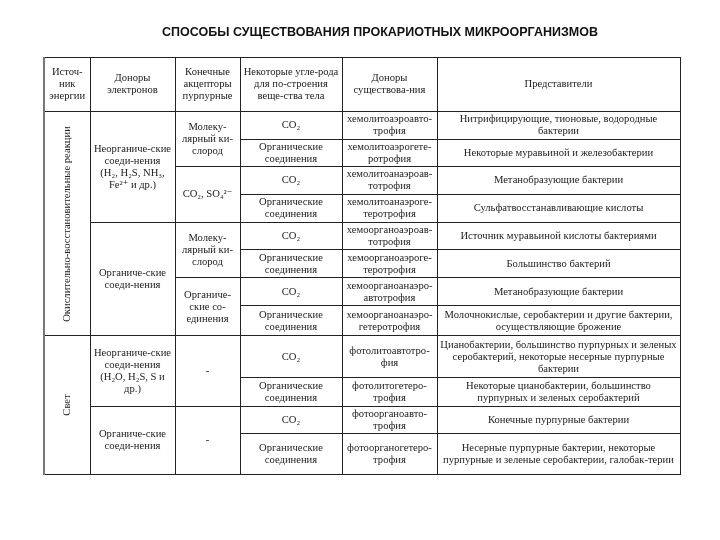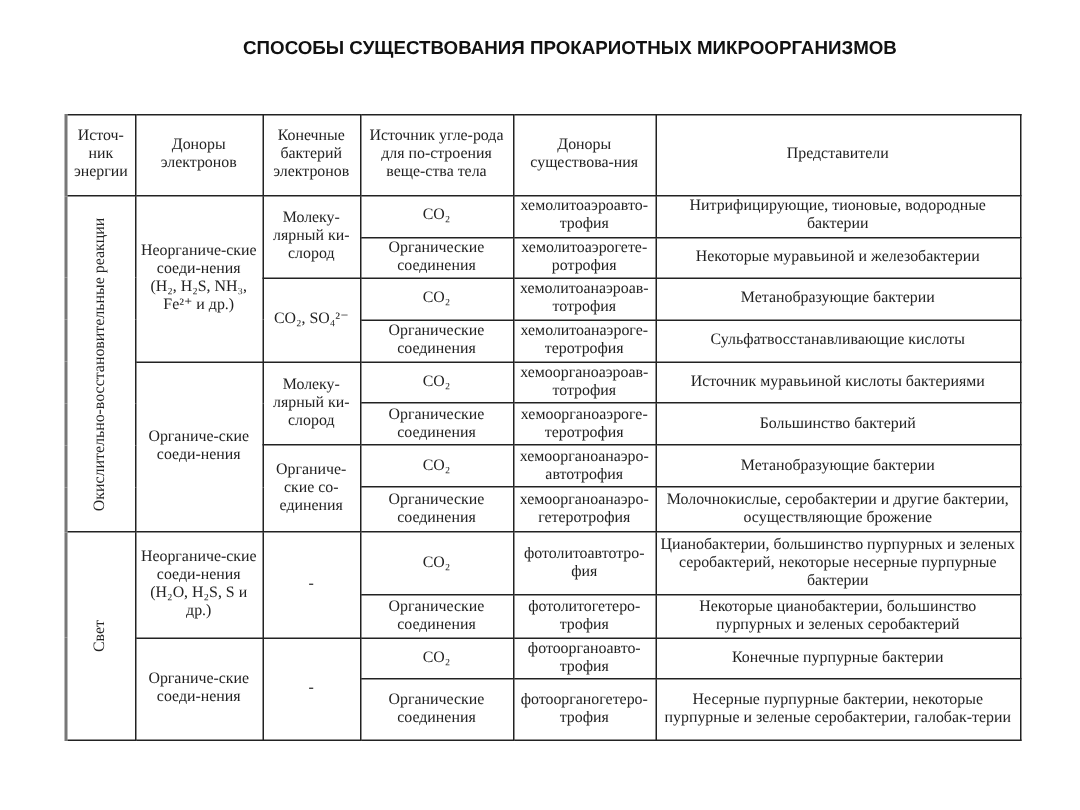--- a/index.html
+++ b/index.html
@@ -2,21 +2,21 @@
 <html><head>
 <meta charset="utf-8">
 <style>
   html, body { margin: 0; padding: 0; background: #ffffff; }
   body { width: 720px; height: 540px; position: relative; overflow: hidden;
          font-family: "Liberation Serif", "DejaVu Serif", serif; color: #111; }
   .title { position: absolute; left: 0; top: 25px; width: 720px; text-align: center;
            font-family: "Liberation Sans", "DejaVu Sans", sans-serif; font-weight: bold;
            font-size: 12.5px; letter-spacing: 0; color: #111; padding-left: 20px; }
   table.main { position: absolute; left: 43px; top: 57px; width: 636px; height: 418px;
-               border-collapse: collapse; table-layout: fixed; margin-top: 19px; }
+               border-collapse: collapse; table-layout: fixed; }
   table.main td { border: 1px solid #222; text-align: center; vertical-align: middle;
                   font-size: 10.6px; line-height: 12px; padding: 0 2px; color: #222; }
   table.main td.left-border { border-left: 2px solid #777; }
   td.hdr { font-size: 10.6px; }
   .rot-wrap { position: relative; height: 100%; }
   .rot { position: absolute; left: 50%; top: 50%; transform: translate(-50%, -50%) rotate(-90deg);
          white-space: nowrap; font-size: 10.6px; }
 </style>
 </head>
 <body>
@@ -29,22 +29,22 @@
     <col style="width:85px">
     <col style="width:65px">
     <col style="width:102px">
     <col style="width:95px">
     <col style="width:243px">
   </colgroup>
   <tbody>
       <tr style="height:52px">
     <td class="hdr left-border">Источ-ник энергии</td>
     <td class="hdr">Доноры электронов</td>
-    <td class="hdr">Конечные бактерий электронов</td>
-    <td class="hdr">Источник угле-рода для по-строения веще-ства тела</td>
+    <td class="hdr">Конечные акцепторы пурпурные</td>
+    <td class="hdr">Некоторые угле-рода для по-строения веще-ства тела</td>
     <td class="hdr">Доноры существова-ния</td>
     <td class="hdr">Представители</td>
   </tr>
 
   <tr style="height:27px">
     <td class="left-border" rowspan="8">
       <div class="rot-wrap">
             <span class="rot">Окислительно-восстановительные реакции</span>
           </div>
     </td>

